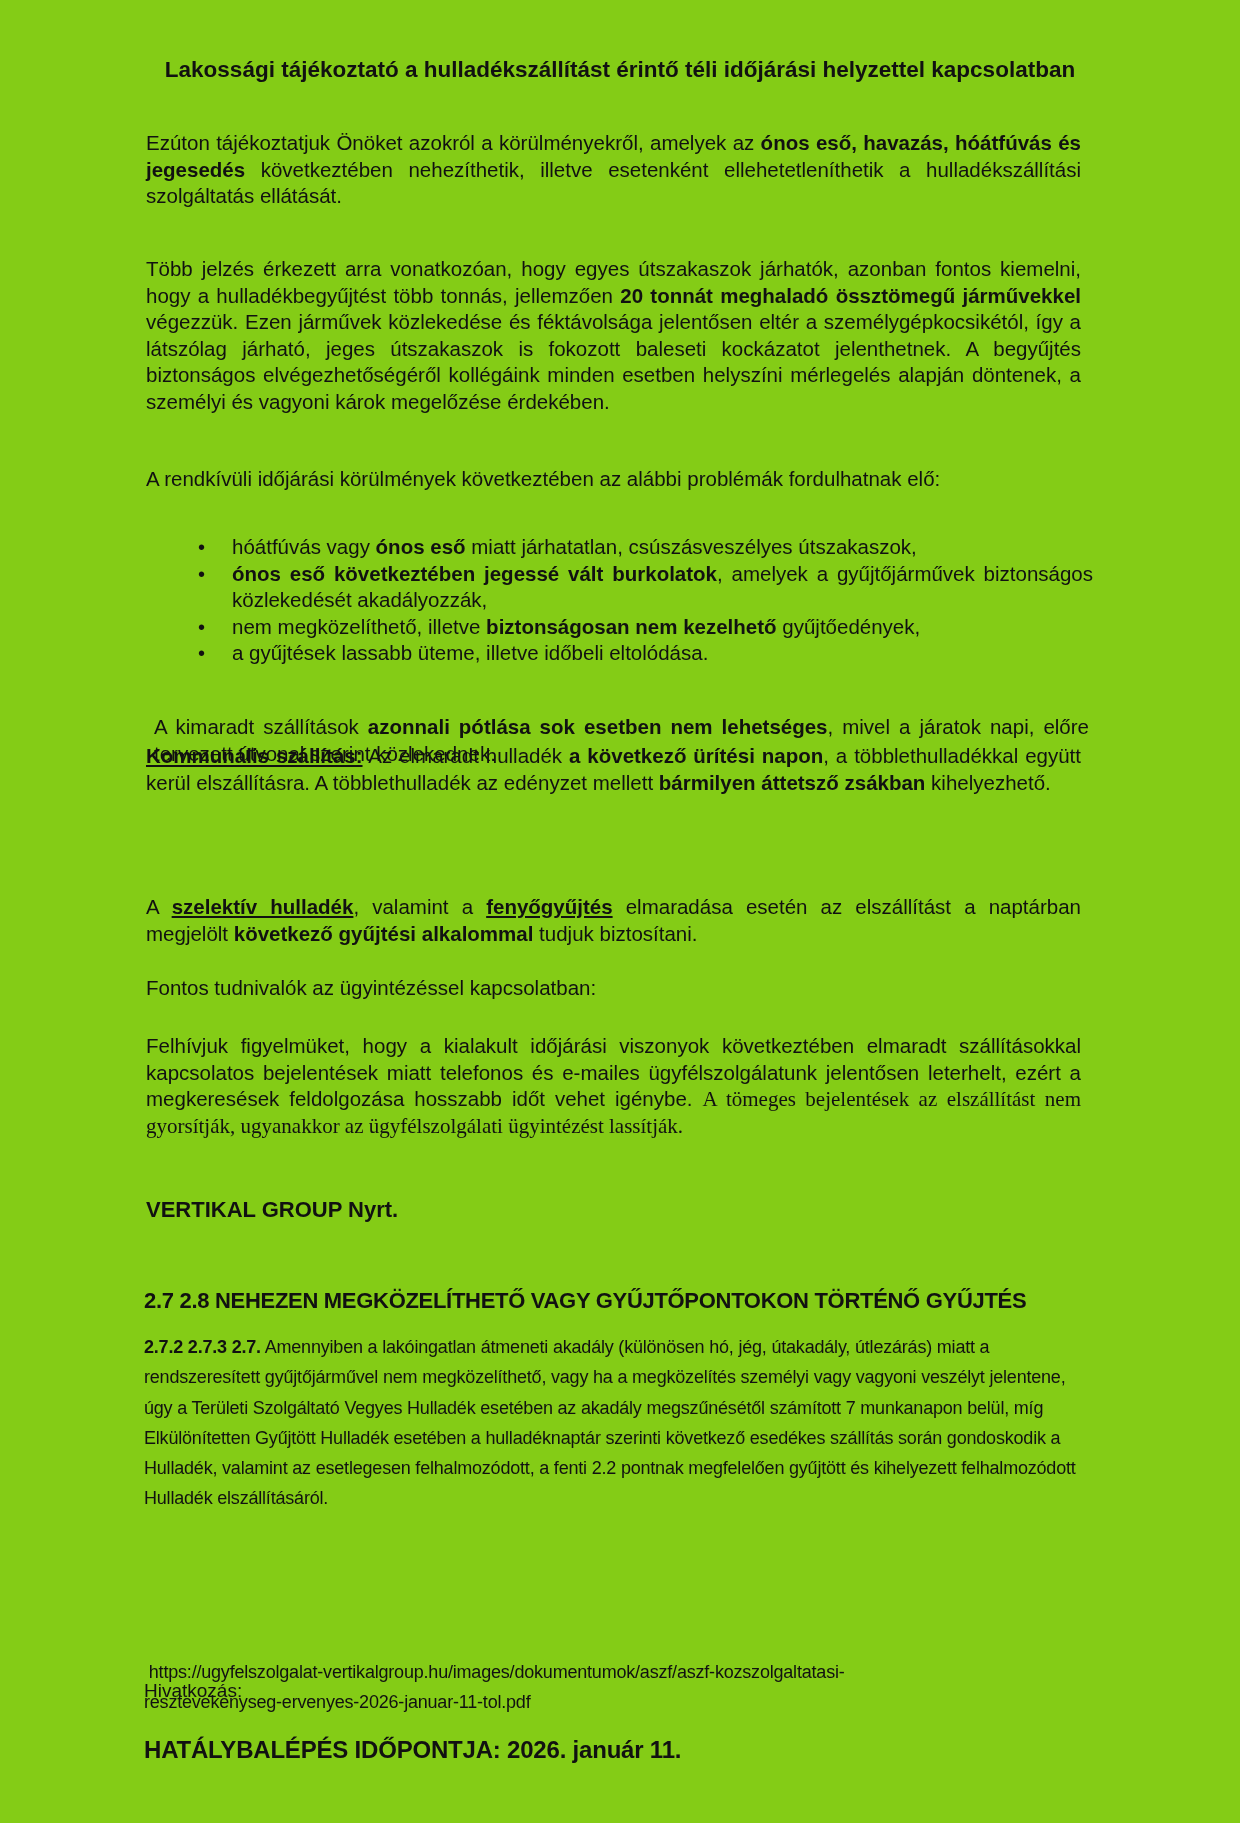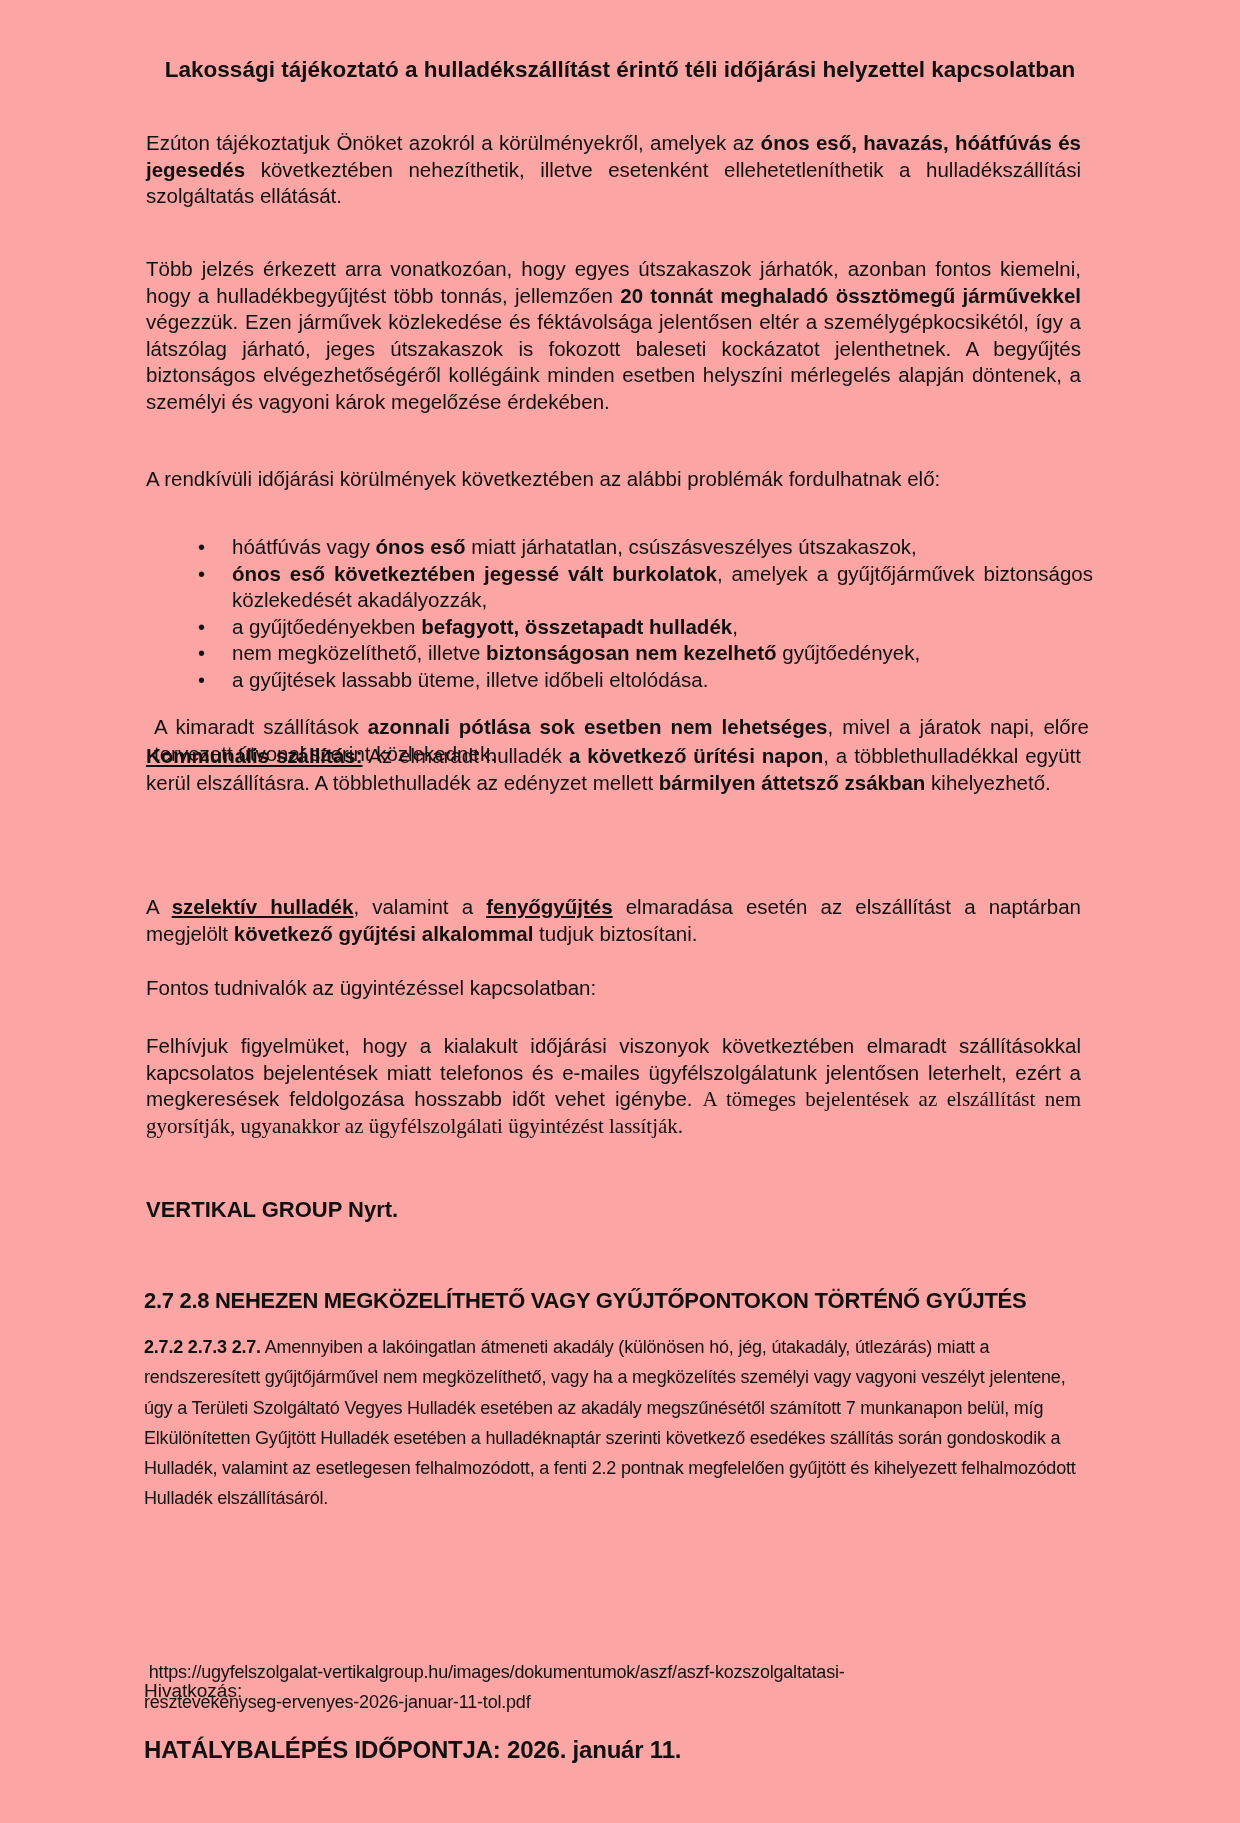--- a/index.html
+++ b/index.html
@@ -1,17 +1,17 @@
 <!DOCTYPE html>
 <html><head>
 <meta charset="utf-8">
 <style>
   html, body { margin: 0; padding: 0; background: #ffffff; }
   body { width: 1240px; height: 1823px; position: relative; overflow: hidden; color: #111; }
-  .page { position: absolute; left: 0; top: 0; width: 1240px; height: 1823px; background: #fca5a5; }
+  .page { position: absolute; left: 0; top: 0; width: 1240px; height: 1823px; background: #84cc16; }
   .sans { font-family: "Liberation Sans", sans-serif; }
   .serif { font-family: "Liberation Serif", serif; }
   .title {
     position: absolute; left: 150px; top: 54px; width: 940px;
     text-align: center; font-weight: bold; font-size: 22.5px; line-height: 31px;
   }
   .block {
     position: absolute; left: 146px; width: 935px;
     font-size: 20.5px; line-height: 26.5px; text-align: justify;
   }
@@ -53,21 +53,20 @@
 
   <p class="block sans" style="top:256px; margin:0;">
     <span>Több jelzés érkezett arra vonatkozóan, hogy egyes útszakaszok járhatók, azonban fontos kiemelni, hogy a hulladékbegyűjtést több tonnás, jellemzően </span><b>20 tonnát meghaladó össztömegű járművekkel</b><span> végezzük. Ezen járművek közlekedése és féktávolsága jelentősen eltér a személygépkocsikétól, így a látszólag járható, jeges útszakaszok is fokozott baleseti kockázatot jelenthetnek. A begyűjtés biztonságos elvégezhetőségéről kollégáink minden esetben helyszíni mérlegelés alapján döntenek, a személyi és vagyoni károk megelőzése érdekében.</span>
   </p>
 
   <p class="block sans" style="top:466px; margin:0;">A rendkívüli időjárási körülmények következtében az alábbi problémák fordulhatnak elő:</p>
 
   <ul class="bullets sans">
     <li><span>hóátfúvás vagy </span><b>ónos eső</b><span> miatt járhatatlan, csúszásveszélyes útszakaszok,</span></li>
     <li><span></span><b>ónos eső következtében jegessé vált burkolatok</b><span>, amelyek a gyűjtőjárművek biztonságos közlekedését akadályozzák,</span></li>
-    <li><span>a gyűjtőedényekben </span><b>befagyott, összetapadt hulladék</b><span>,</span></li>
     <li><span>nem megközelíthető, illetve </span><b>biztonságosan nem kezelhető</b><span> gyűjtőedények,</span></li>
     <li><span>a gyűjtések lassabb üteme, illetve időbeli eltolódása.</span><b></b><span></span></li>
   </ul>
 
   <p class="block sans" style="top:706px; margin:8px;">
     <span>A kimaradt szállítások </span><b>azonnali pótlása sok esetben nem lehetséges</b><span>, mivel a járatok napi, előre tervezett útvonal szerint közlekednek.</span>
   </p>
 
   <p class="block sans" style="top:743px; margin:0;">
     <b class="u">Kommunális szállítás:</b><span> Az elmaradt hulladék </span><b>a következő ürítési napon</b><span>, a többlethulladékkal együtt kerül elszállításra. A többlethulladék az edényzet mellett </span><b>bármilyen áttetsző zsákban</b><span> kihelyezhető.</span>

